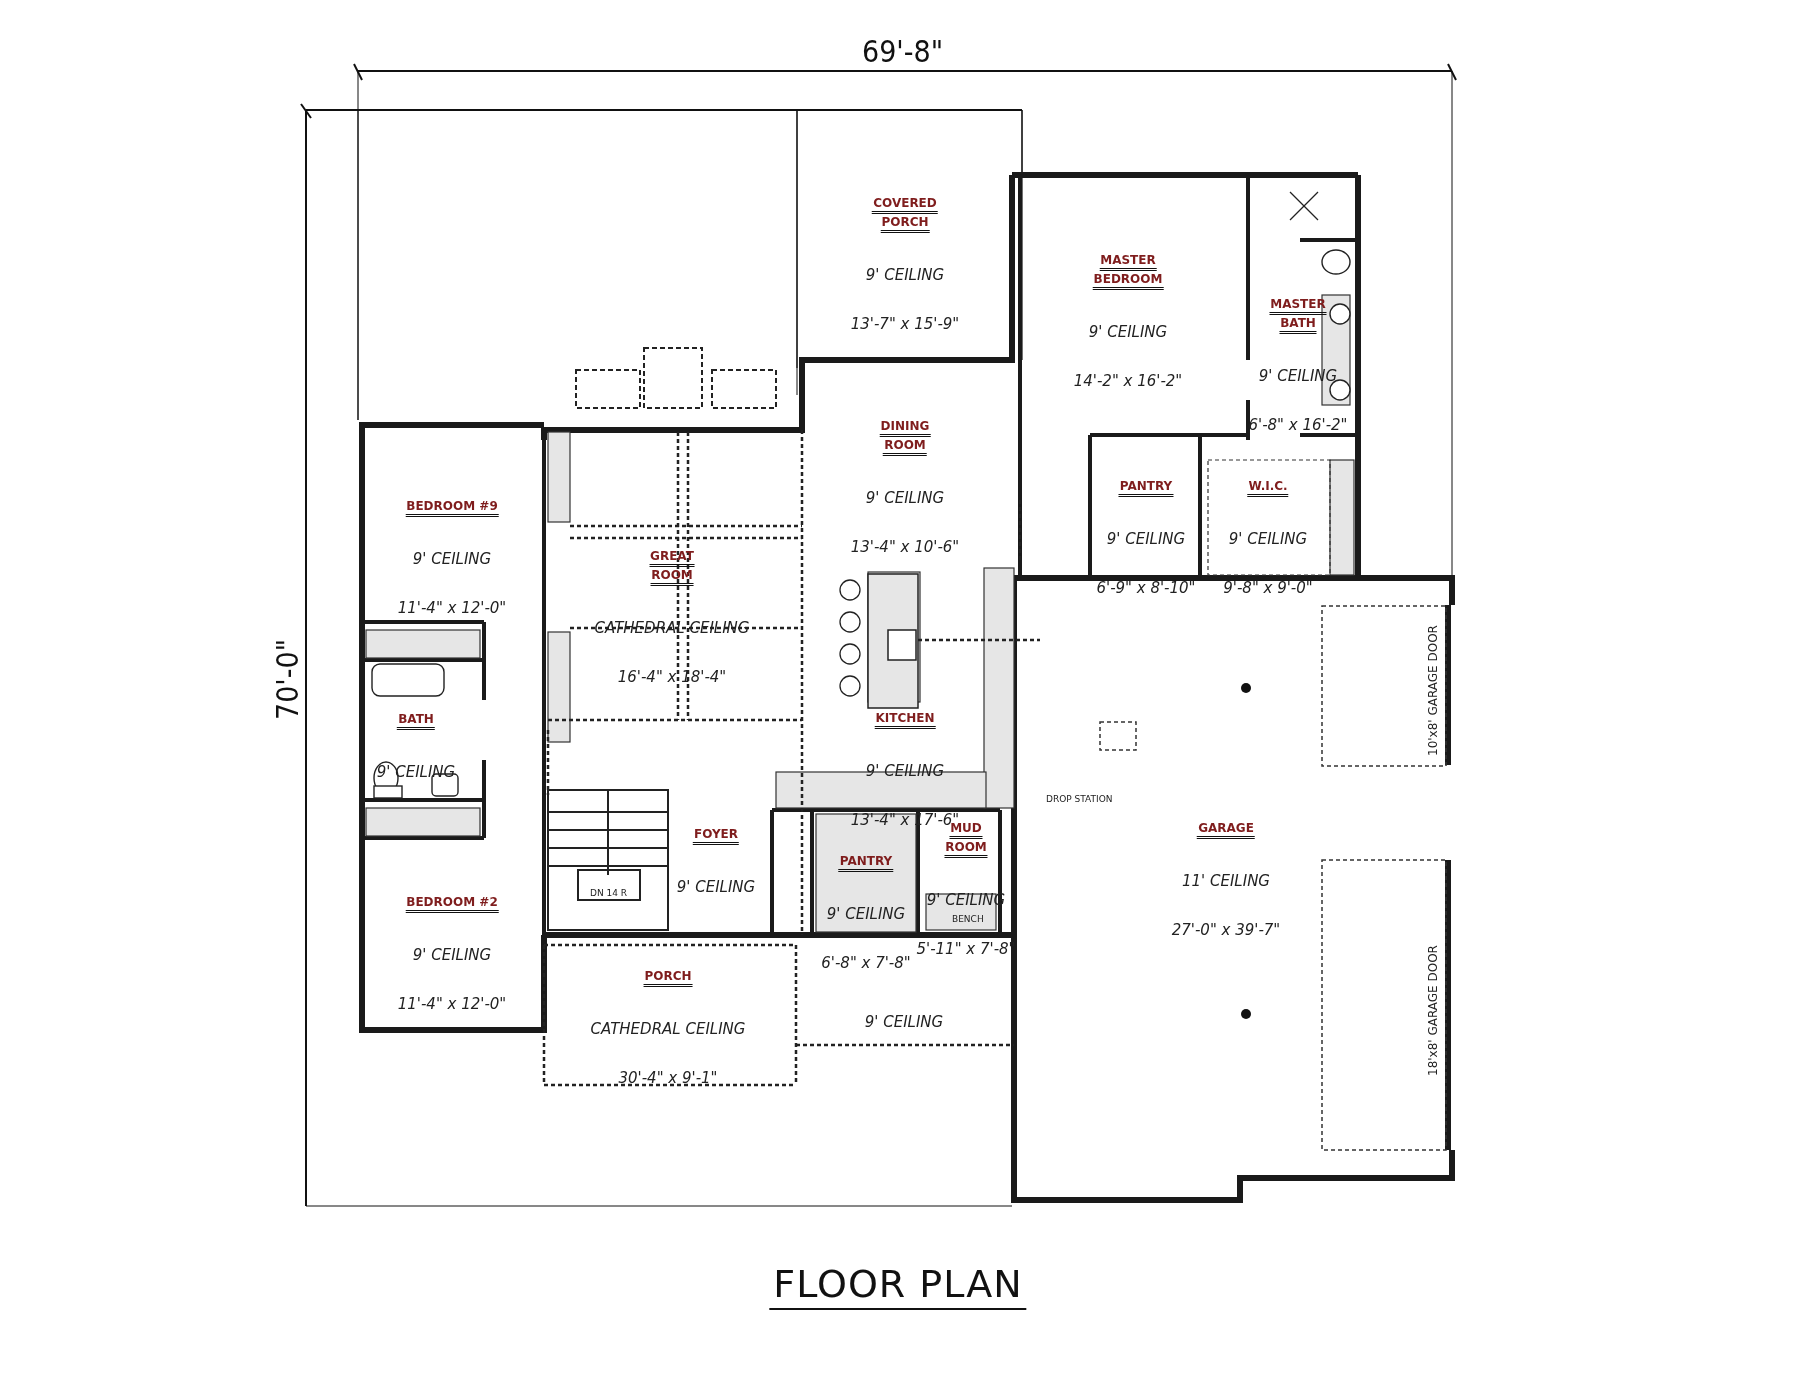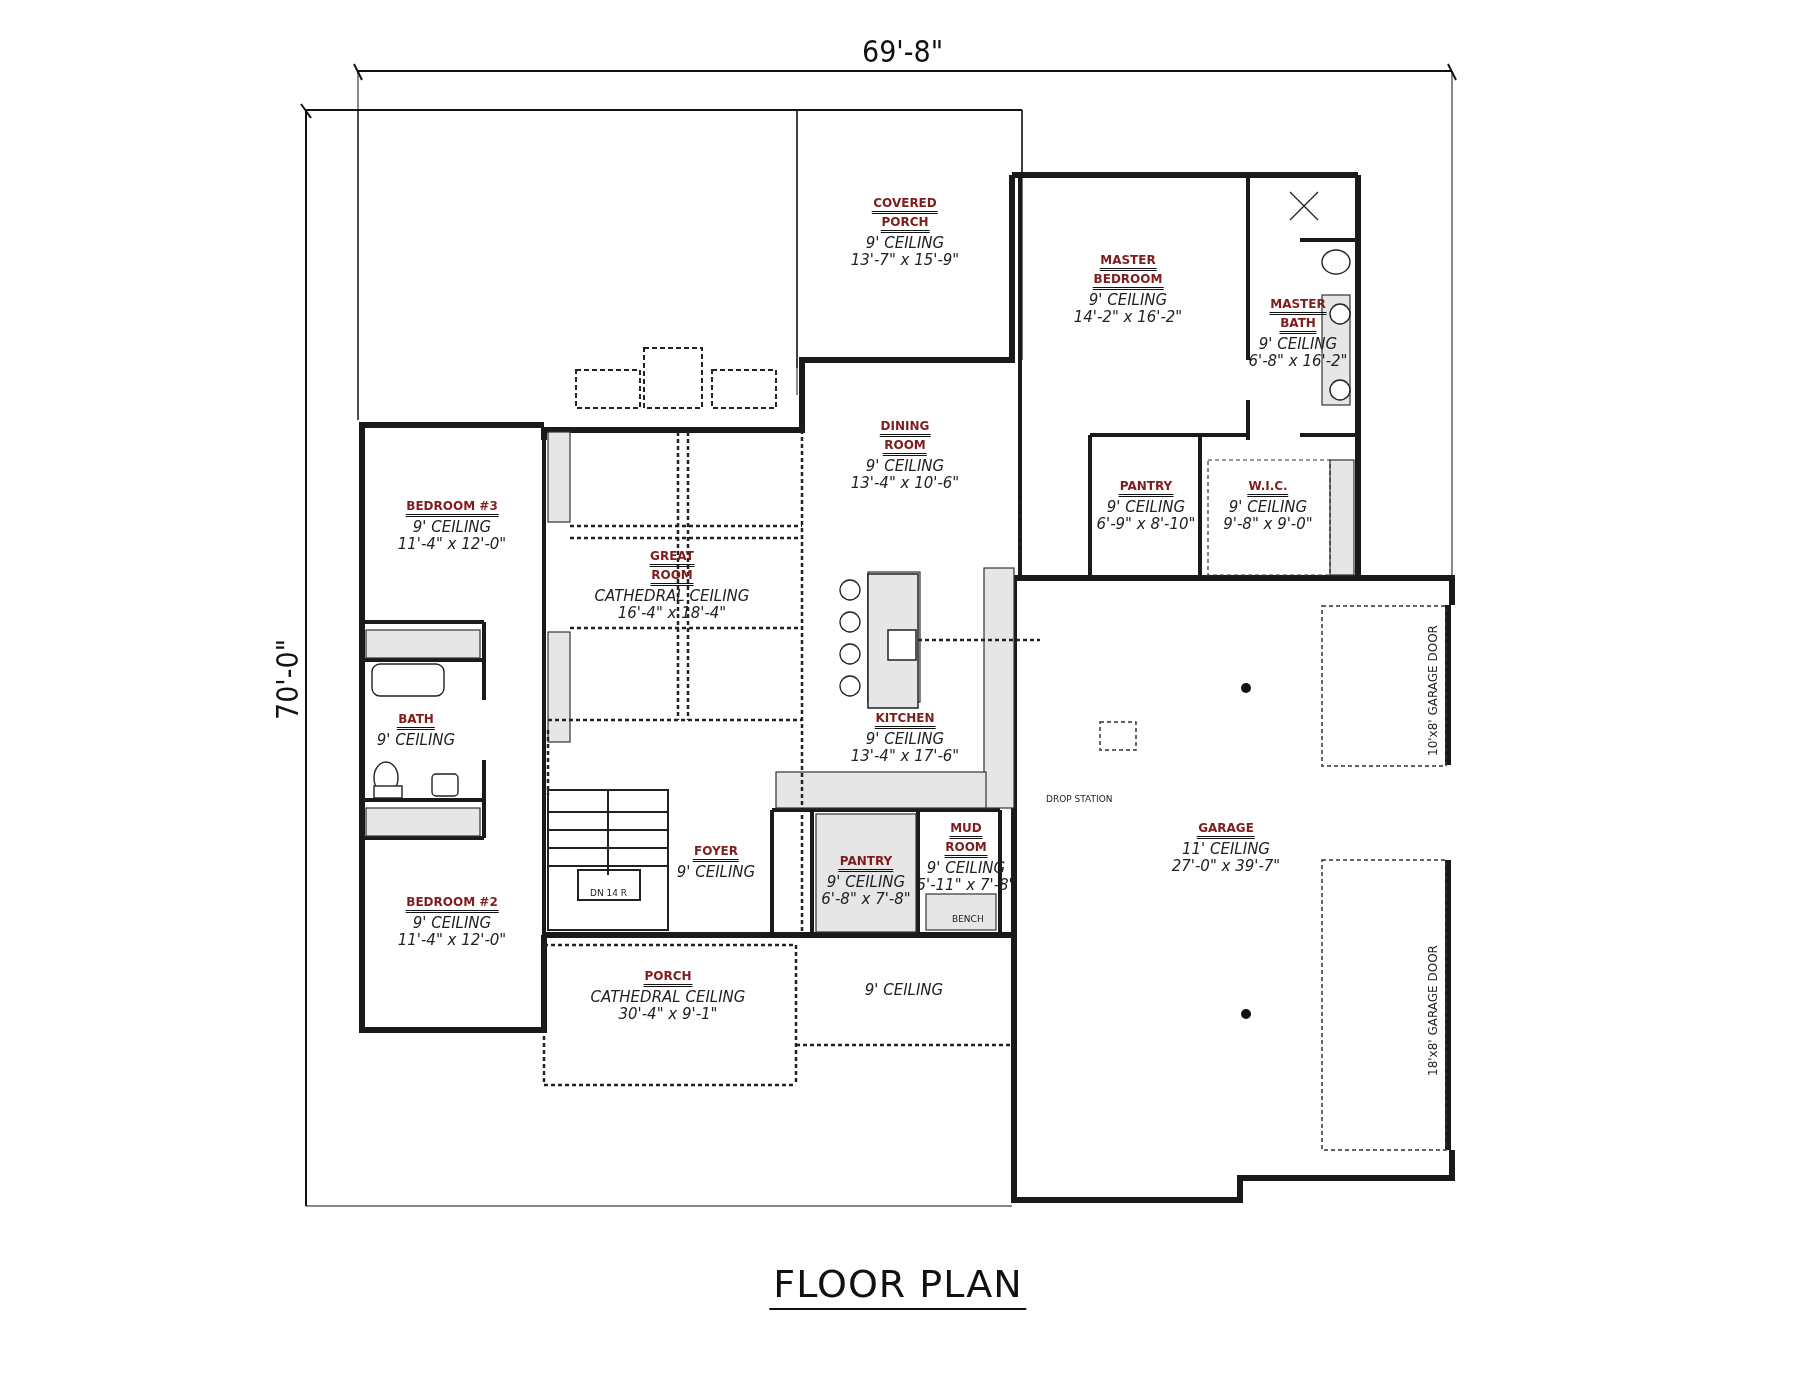--- a/index.html
+++ b/index.html
@@ -1,21 +1,21 @@
 <!DOCTYPE html>
 <html><head>
 <meta charset="utf-8">
 <style>
   html, body { margin:0; padding:0; background:#ffffff; }
   body { width:1796px; height:1383px; position:relative; overflow:hidden; font-family:"Liberation Sans", sans-serif; color:#111; }
   #plan { position:absolute; left:0; top:0; width:1796px; height:1383px; }
   .lbl { position:absolute; text-align:center; transform:translateX(-50%); line-height:1.15; white-space:nowrap; }
   .name { font-family:"DejaVu Sans", sans-serif; font-weight:bold; font-size:12px; color:#7f1d1d; display:block; }
   .name span { border-bottom:3px double #111; padding:0 1px; display:inline-block; margin-bottom:2px; }
-  .sub { font-family:"DejaVu Sans", sans-serif; font-style:italic; font-size:15px; color:#222; display:block; }
+  .sub { font-family:"DejaVu Sans", sans-serif; font-style:italic; font-size:15px; color:#222; display:block;margin-top:32px; }
   .dim-text { position:absolute; font-family:"DejaVu Sans Condensed","DejaVu Sans", sans-serif; font-size:30px; color:#111; }
   .small-note { position:absolute; font-family:"DejaVu Sans", sans-serif; font-size:9px; color:#222; }
   .vert { position:absolute; font-family:"DejaVu Sans", sans-serif; font-size:12px; color:#222; transform-origin:left top; transform:rotate(-90deg); white-space:nowrap; }
   .title { position:absolute; left:50%; transform:translateX(-50%); top:1262px; font-family:"DejaVu Sans", sans-serif; font-size:38px; color:#111; border-bottom:2px solid #111; padding:0 4px 2px 4px; letter-spacing:1px; }
 </style>
 </head>
 <body>
 
 <svg id="plan" viewBox="0 0 1796 1383" xmlns="http://www.w3.org/2000/svg">
 
@@ -192,21 +192,21 @@
 </div>
 
 <div class="lbl" style="left:905px; top:420px;">
   <span class="name"><span>DINING</span></span>
   <span class="name"><span>ROOM</span></span>
   <span class="sub">9' CEILING</span>
   <span class="sub">13'-4" x 10'-6"</span>
 </div>
 
 <div class="lbl" style="left:452px; top:500px;">
-  <span class="name"><span>BEDROOM #3</span></span>
+  <span class="name"><span>BEDROOM #9</span></span>
   <span class="sub">9' CEILING</span>
   <span class="sub">11'-4" x 12'-0"</span>
 </div>
 
 <div class="lbl" style="left:672px; top:550px;">
   <span class="name"><span>GREAT</span></span>
   <span class="name"><span>ROOM</span></span>
   <span class="sub">CATHEDRAL CEILING</span>
   <span class="sub">16'-4" x 18'-4"</span>
 </div>
@@ -227,21 +227,21 @@
   <span class="name"><span>BATH</span></span>
   <span class="sub">9' CEILING</span>
 </div>
 
 <div class="lbl" style="left:905px; top:712px;">
   <span class="name"><span>KITCHEN</span></span>
   <span class="sub">9' CEILING</span>
   <span class="sub">13'-4" x 17'-6"</span>
 </div>
 
-<div class="lbl" style="left:716px; top:845px;">
+<div class="lbl" style="left:716px; top:828px;">
   <span class="name"><span>FOYER</span></span>
   <span class="sub">9' CEILING</span>
 </div>
 
 <div class="lbl" style="left:866px; top:855px;">
   <span class="name"><span>PANTRY</span></span>
   <span class="sub">9' CEILING</span>
   <span class="sub">6'-8" x 7'-8"</span>
 </div>
 

